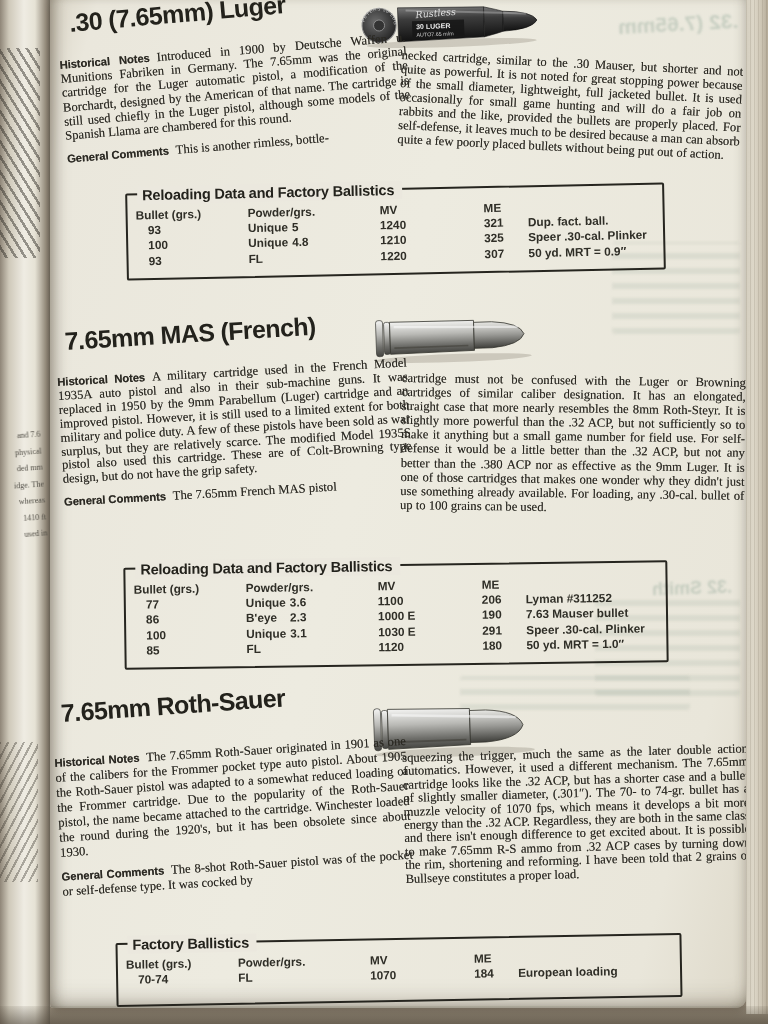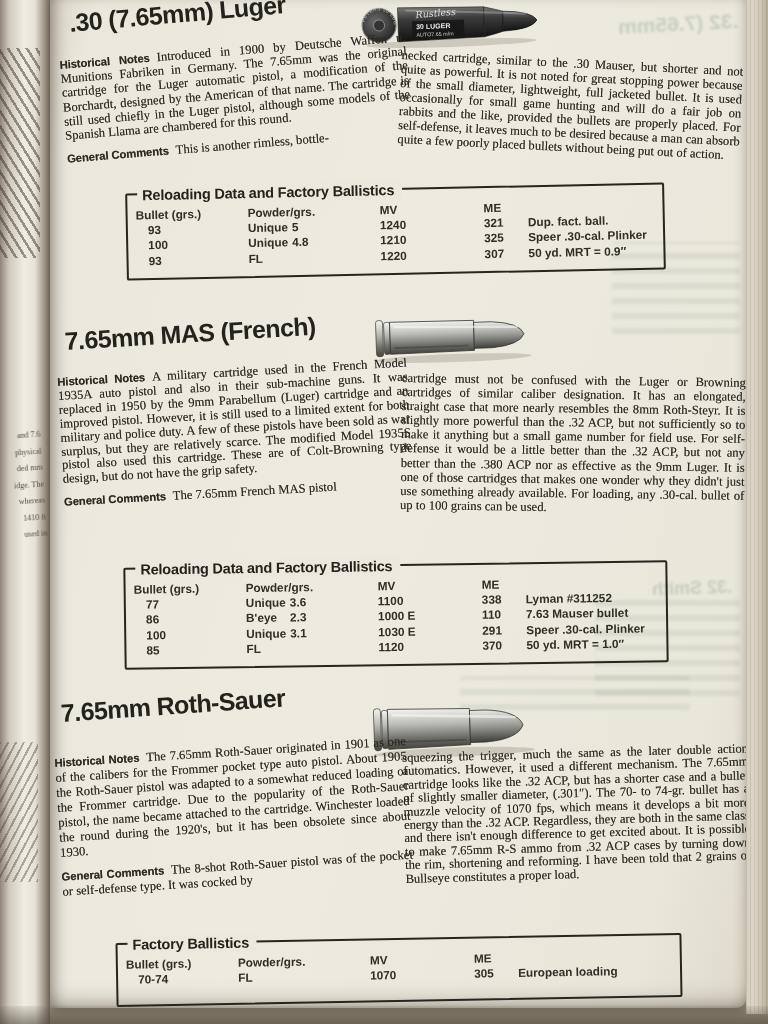--- a/index.html
+++ b/index.html
@@ -196,39 +196,39 @@
         <div class="grid">
           <span class="th">Bullet (grs.)</span>
           <span class="th" style="grid-column:2/4">Powder/grs.</span>
           <span class="th">MV</span>
           <span class="th">ME</span>
           <span class="th"></span>
           <span class="bv">77</span>
           <span>Unique</span>
           <span>3.6</span>
           <span>1100</span>
-          <span>338</span>
+          <span>206</span>
           <span>Lyman #311252</span>
           <span class="bv">86</span>
           <span>B'eye</span>
           <span>2.3</span>
           <span>1000 E</span>
-          <span>110</span>
+          <span>190</span>
           <span>7.63 Mauser bullet</span>
           <span class="bv">100</span>
           <span>Unique</span>
           <span>3.1</span>
           <span>1030 E</span>
           <span>291</span>
           <span>Speer .30-cal. Plinker</span>
           <span class="bv">85</span>
           <span>FL</span>
           <span></span>
           <span>1120</span>
-          <span>370</span>
+          <span>180</span>
           <span>50 yd. MRT = 1.0″</span>
         </div>
       </div>
     </div>
 
     <div>
       <h2 class="sec-heading" style="left:10px;top:700px;transform:rotate(-4deg);transform-origin:left top;">7.65mm Roth-Sauer</h2>
 
       <svg class="cart" style="left:316px;top:694px;transform:rotate(-2deg);" width="180" height="66" viewBox="0 0 180 66">
         <ellipse cx="88" cy="58" rx="80" ry="4.5" fill="rgba(60,50,35,.18)"></ellipse>
@@ -254,21 +254,21 @@
         <div class="grid">
           <span class="th">Bullet (grs.)</span>
           <span class="th" style="grid-column:2/4">Powder/grs.</span>
           <span class="th">MV</span>
           <span class="th">ME</span>
           <span class="th"></span>
           <span class="bv">70-74</span>
           <span>FL</span>
           <span></span>
           <span>1070</span>
-          <span>305</span>
+          <span>184</span>
           <span>European loading</span>
         </div>
       </div>
     </div>
 
   </div>
 
   <div class="right-edge"></div>
   <div class="bottom-shade"></div>
 </div>

